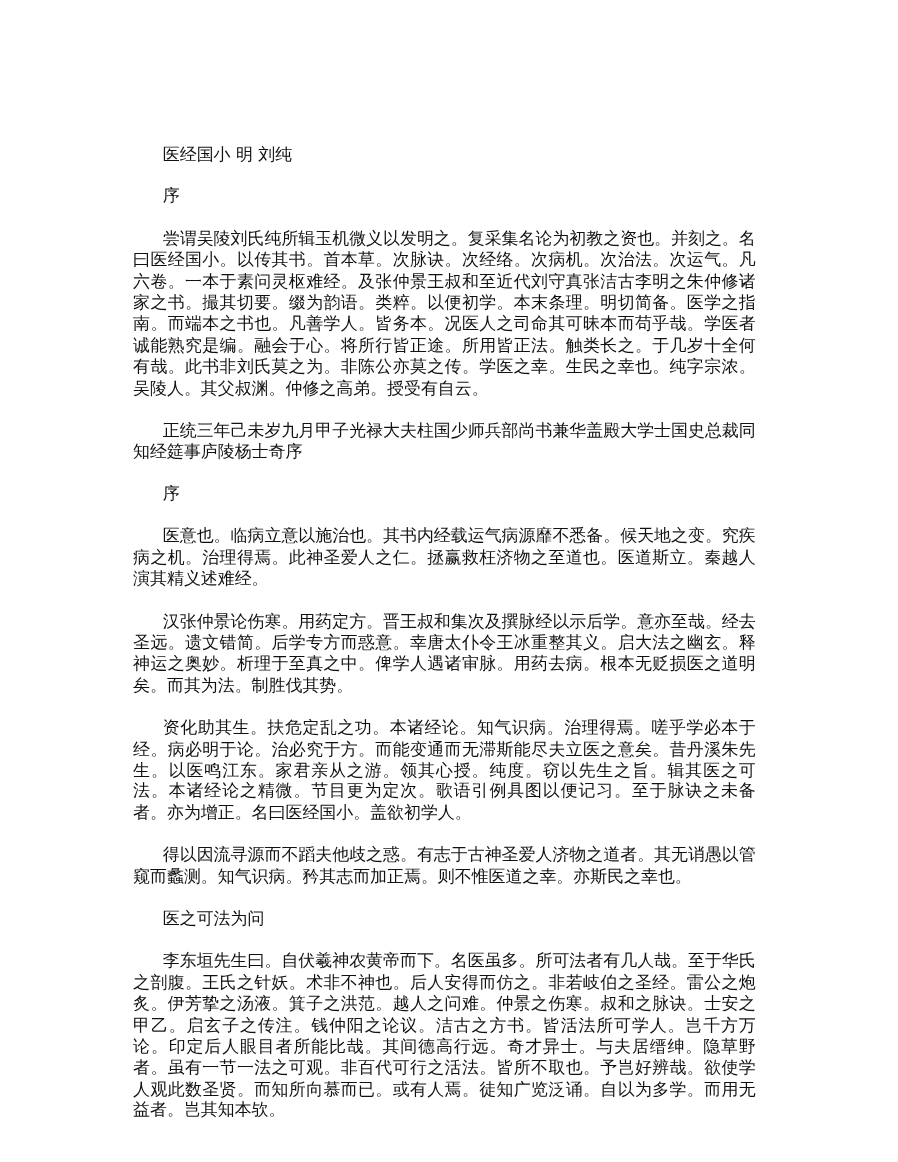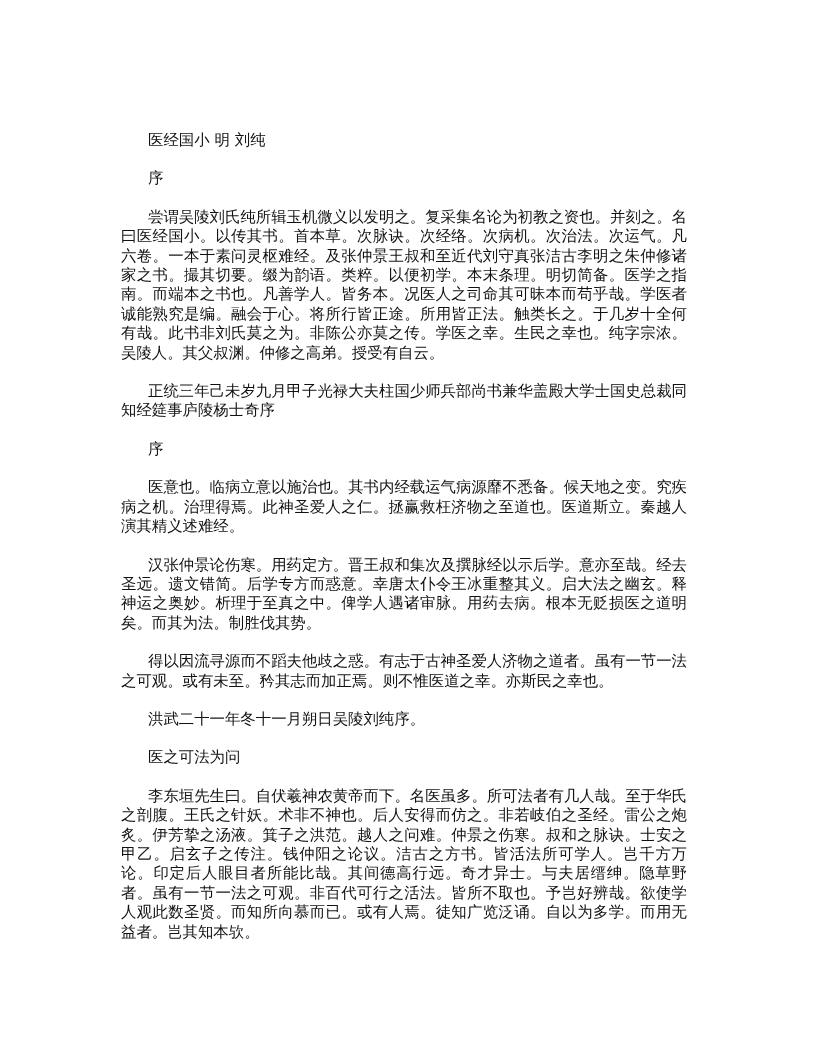--- a/index.html
+++ b/index.html
@@ -21,18 +21,18 @@
 <body>
 
 <div class="page">
   <p class="p heading">医经国小 明 刘纯</p>
   <p class="p heading">序</p>
   <p class="p">尝谓吴陵刘氏纯所辑玉机微义以发明之。复采集名论为初教之资也。并刻之。名曰医经国小。以传其书。首本草。次脉诀。次经络。次病机。次治法。次运气。凡六卷。一本于素问灵枢难经。及张仲景王叔和至近代刘守真张洁古李明之朱仲修诸家之书。撮其切要。缀为韵语。类粹。以便初学。本末条理。明切简备。医学之指南。而端本之书也。凡善学人。皆务本。况医人之司命其可昧本而苟乎哉。学医者诚能熟究是编。融会于心。将所行皆正途。所用皆正法。触类长之。于几岁十全何有哉。此书非刘氏莫之为。非陈公亦莫之传。学医之幸。生民之幸也。纯字宗浓。吴陵人。其父叔渊。仲修之高弟。授受有自云。</p>
   <p class="p">正统三年己未岁九月甲子光禄大夫柱国少师兵部尚书兼华盖殿大学士国史总裁同知经筵事庐陵杨士奇序</p>
   <p class="p heading">序</p>
   <p class="p">医意也。临病立意以施治也。其书内经载运气病源靡不悉备。候天地之变。究疾病之机。治理得焉。此神圣爱人之仁。拯赢救枉济物之至道也。医道斯立。秦越人演其精义述难经。</p>
   <p class="p">汉张仲景论伤寒。用药定方。晋王叔和集次及撰脉经以示后学。意亦至哉。经去圣远。遗文错简。后学专方而惑意。幸唐太仆令王冰重整其义。启大法之幽玄。释神运之奥妙。析理于至真之中。俾学人遇诸审脉。用药去病。根本无贬损医之道明矣。而其为法。制胜伐其势。</p>
-  <p class="p">得以因流寻源而不蹈夫他歧之惑。有志于古神圣爱人济物之道者。虽有一节一法之可观。或有未至。矜其志而加正焉。则不惟医道之幸。亦斯民之幸也。</p>
-  <p class="p">洪武二十一年冬十一月朔日吴陵刘纯序。</p>
+  <p class="p">资化助其生。扶危定乱之功。本诸经论。知气识病。治理得焉。嗟乎学必本于经。病必明于论。治必究于方。而能变通而无滞斯能尽夫立医之意矣。昔丹溪朱先生。以医鸣江东。家君亲从之游。领其心授。纯度。窃以先生之旨。辑其医之可法。本诸经论之精微。节目更为定次。歌语引例具图以便记习。至于脉诀之未备者。亦为增正。名曰医经国小。盖欲初学人。</p>
+  <p class="p">得以因流寻源而不蹈夫他歧之惑。有志于古神圣爱人济物之道者。其无诮愚以管窥而蠡测。知气识病。矜其志而加正焉。则不惟医道之幸。亦斯民之幸也。</p>
   <p class="p heading">医之可法为问</p>
   <p class="p">李东垣先生曰。自伏羲神农黄帝而下。名医虽多。所可法者有几人哉。至于华氏之剖腹。王氏之针妖。术非不神也。后人安得而仿之。非若岐伯之圣经。雷公之炮炙。伊芳挚之汤液。箕子之洪范。越人之问难。仲景之伤寒。叔和之脉诀。士安之甲乙。启玄子之传注。钱仲阳之论议。洁古之方书。皆活法所可学人。岂千方万论。印定后人眼目者所能比哉。其间德高行远。奇才异士。与夫居缙绅。隐草野者。虽有一节一法之可观。非百代可行之活法。皆所不取也。予岂好辨哉。欲使学人观此数圣贤。而知所向慕而已。或有人焉。徒知广览泛诵。自以为多学。而用无益者。岂其知本欤。</p>
 
 </div>
 
 </body></html>

